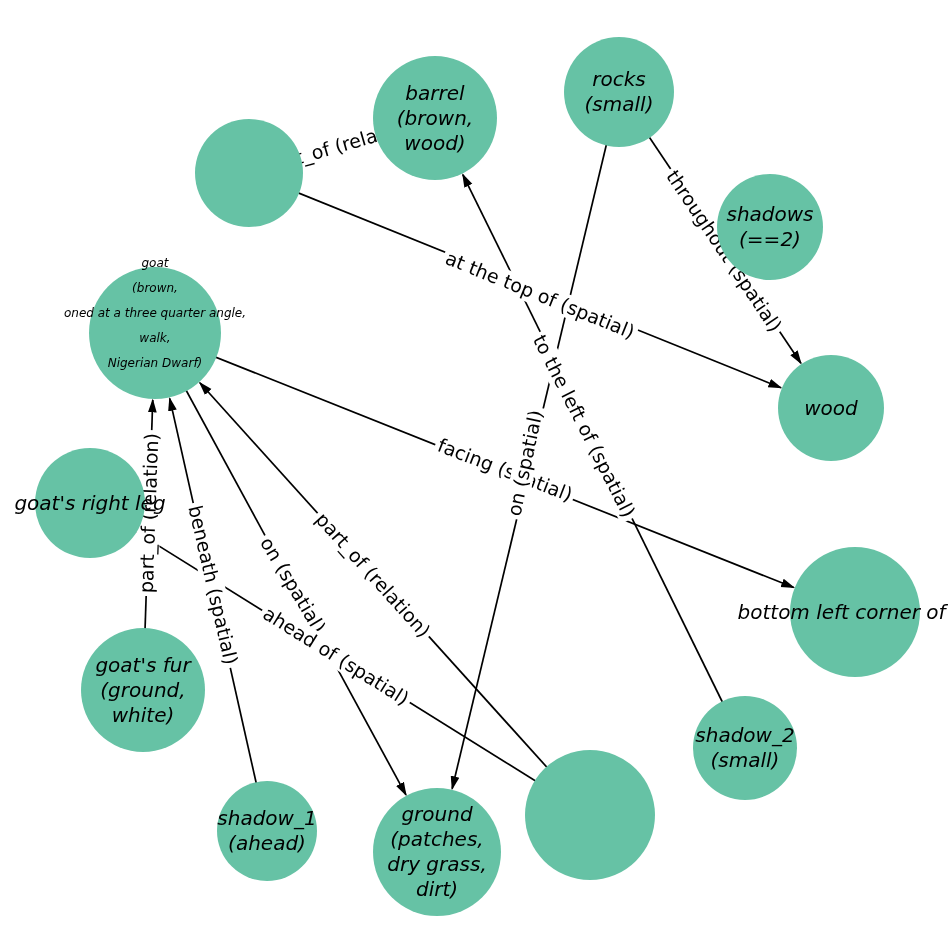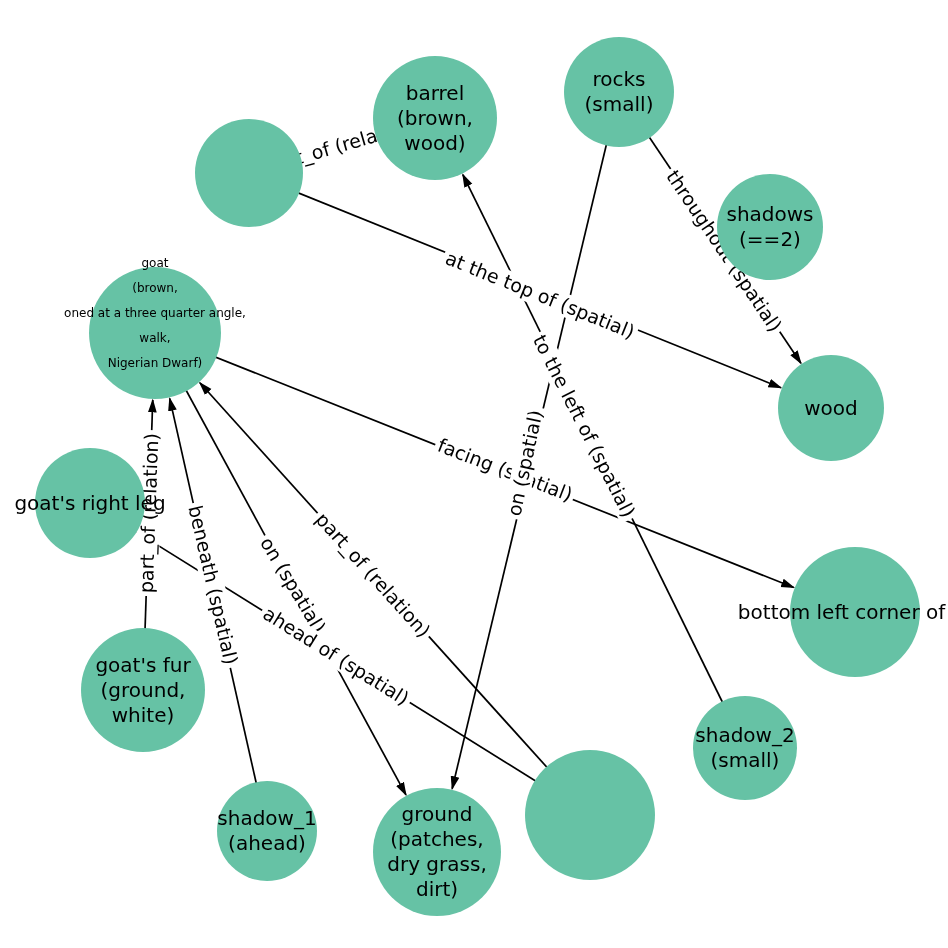--- a/index.html
+++ b/index.html
@@ -8,21 +8,21 @@
     width: 948px;
     height: 948px;
     overflow: hidden;
     background: #ffffff;
     font-family: "DejaVu Sans", "Liberation Sans", sans-serif;
   }
   #canvas svg { position: absolute; left: 0; top: 0; }
   #edge-svg  { z-index: 1; }
   #edge-label-layer { position: absolute; left: 0; top: 0; width: 100%; height: 100%; z-index: 2; }
   #node-svg  { z-index: 3; }
-  #node-label-layer { position: absolute; left: 0; top: 0; width: 100%; height: 100%; z-index: 4; }
+  #node-label-layer { position: absolute; left: 0; top: 0; width: 100%; height: 100%; z-index: 4; font-style: italic; }
   .edge-label {
     position: absolute;
     background: #ffffff;
     color: #000000;
     font-size: 19px;
     line-height: 1.1;
     padding: 1px 3px;
     white-space: nowrap;
   }
   .node-label {

